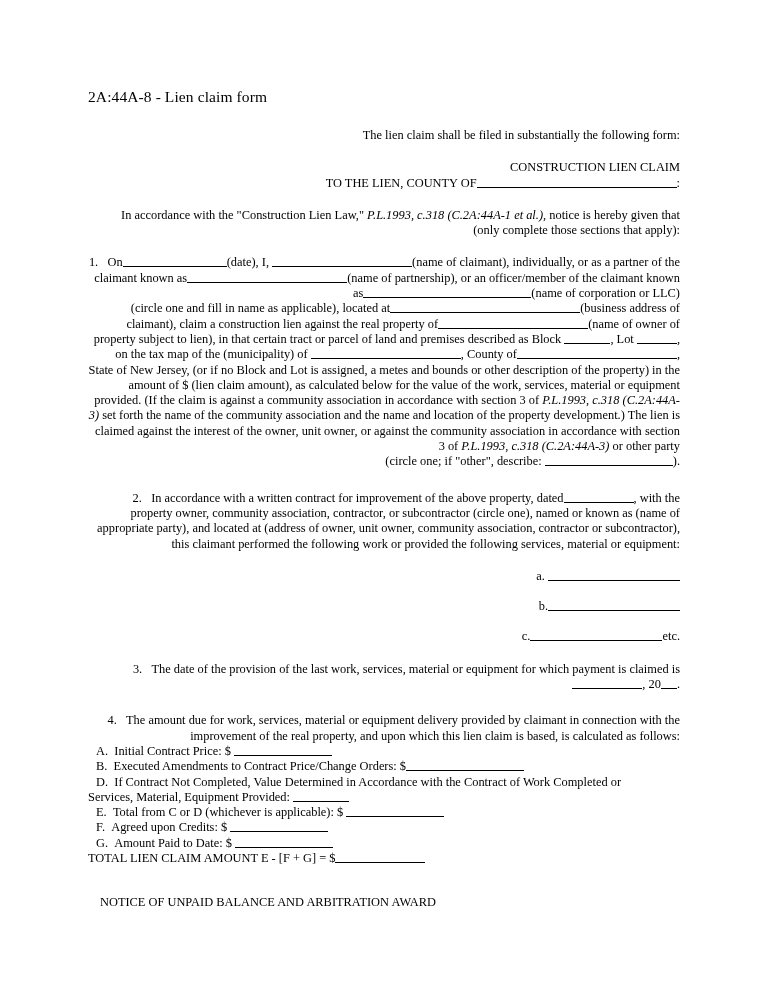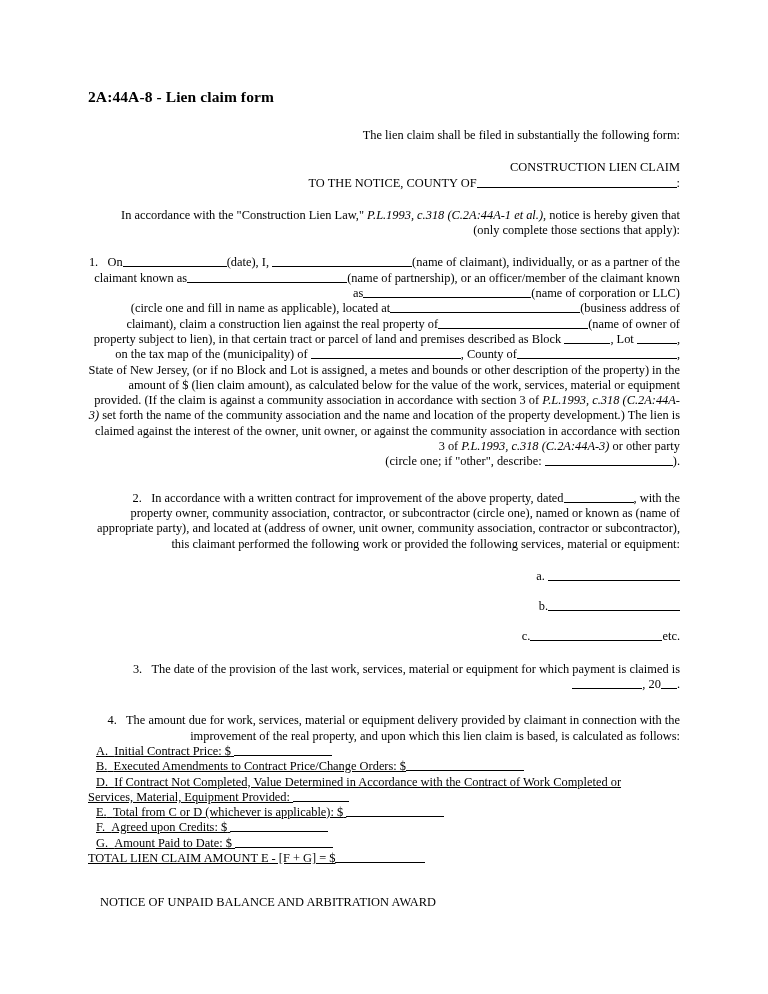--- a/index.html
+++ b/index.html
@@ -17,21 +17,21 @@
   .page {
     position: relative;
     width: 768px;
     height: 994px;
     background: #ffffff;
     box-sizing: border-box;
     padding: 88px 88px 0 88px;
   }
   .doc-title {
     font-size: 15.5px;
-    font-weight: bold;
+    font-weight: normal;
     margin: 0 0 22px 0;
     letter-spacing: 0.1px;
   }
   p.blk {
     font-size: 12.4px;
     line-height: 15.3px;
     margin: 0;
     text-align: right;
   }
   .gap-sm { height: 15px; }
@@ -72,41 +72,40 @@
     border: 1px solid #4a4a4a;
     vertical-align: -2px;
     background: #ffffff;
     box-sizing: border-box;
   }
   .abc-line {
     font-size: 12.4px;
     line-height: 15.3px;
     margin: 0;
     padding-left: 8px;
-    text-decoration: underline;
   }
   .notice-head {
     font-size: 12.4px;
     line-height: 15.3px;
     margin: 12px;
   }
 </style>
 </head>
 <body>
 
 <div class="page">
 
   <h1 class="doc-title">2A:44A-8 - Lien claim form</h1>
 
   <p class="blk">The lien claim shall be filed in substantially the following form:</p>
 
   <div class="gap-md"></div>
 
   <p class="blk">CONSTRUCTION LIEN CLAIM</p>
-  <p class="blk"><span>TO THE NOTICE, COUNTY OF</span><span class="u u-w200"></span><span>:</span></p>
+  <p class="blk"><span>TO THE LIEN, COUNTY OF</span><span class="u u-w200"></span><span>:</span></p>
 
   <div class="gap-md"></div>
 
   <p class="blk indent"><span>In accordance with the "Construction Lien Law," </span><i>P.L.1993, c.318 (C.2A:44A-1 et al.)</i><span>, notice is hereby given that (only complete those sections that apply):</span></p>
 
   <div class="gap-md"></div>
 
   <p class="blk"><span>1.</span>&nbsp;&nbsp;&nbsp;<span>On</span><span class="u u-w104"></span><span>(date), I,</span> <span class="u u-w140"></span><span>(name of claimant), individually, or as a partner of the claimant known as</span><span class="u u-w160"></span><span>(name of partnership), or an officer/member of the claimant known as</span><span class="u u-w168"></span><span>(name of corporation or LLC)</span><br><span>(circle one and fill in name as applicable), located at</span><span class="u u-w190"></span><span>(business address of claimant), claim a construction lien against the real property of</span><span class="u u-w150"></span><span>(name of owner of property subject to lien), in that certain tract or parcel of land and premises described as Block</span> <span class="u u-w46"></span><span>, Lot</span> <span class="u u-w40"></span><span>, on the tax map of the (municipality) of</span> <span class="u u-w150"></span><span>, County of</span><span class="u u-w160"></span><span>, State of New Jersey, (or if no Block and Lot is assigned, a metes and bounds or other description of the property) in the amount of $ (lien claim amount), as calculated below for the value of the work, services, material or equipment provided.  (If the claim is against a community association in accordance with section 3 of </span><i>P.L.1993, c.318 (C.2A:44A-3)</i><span> set forth the name of the community association and the name and location of the property development.)  The lien is claimed against the interest of the owner, unit owner, or against the community association in accordance with section 3 of </span><i>P.L.1993, c.318 (C.2A:44A-3)</i><span> or other party</span><br><span>(circle one; if "other", describe:</span> <span class="u u-w128"></span><span>).</span></p>
 
   <div class="gap-lg"></div>

